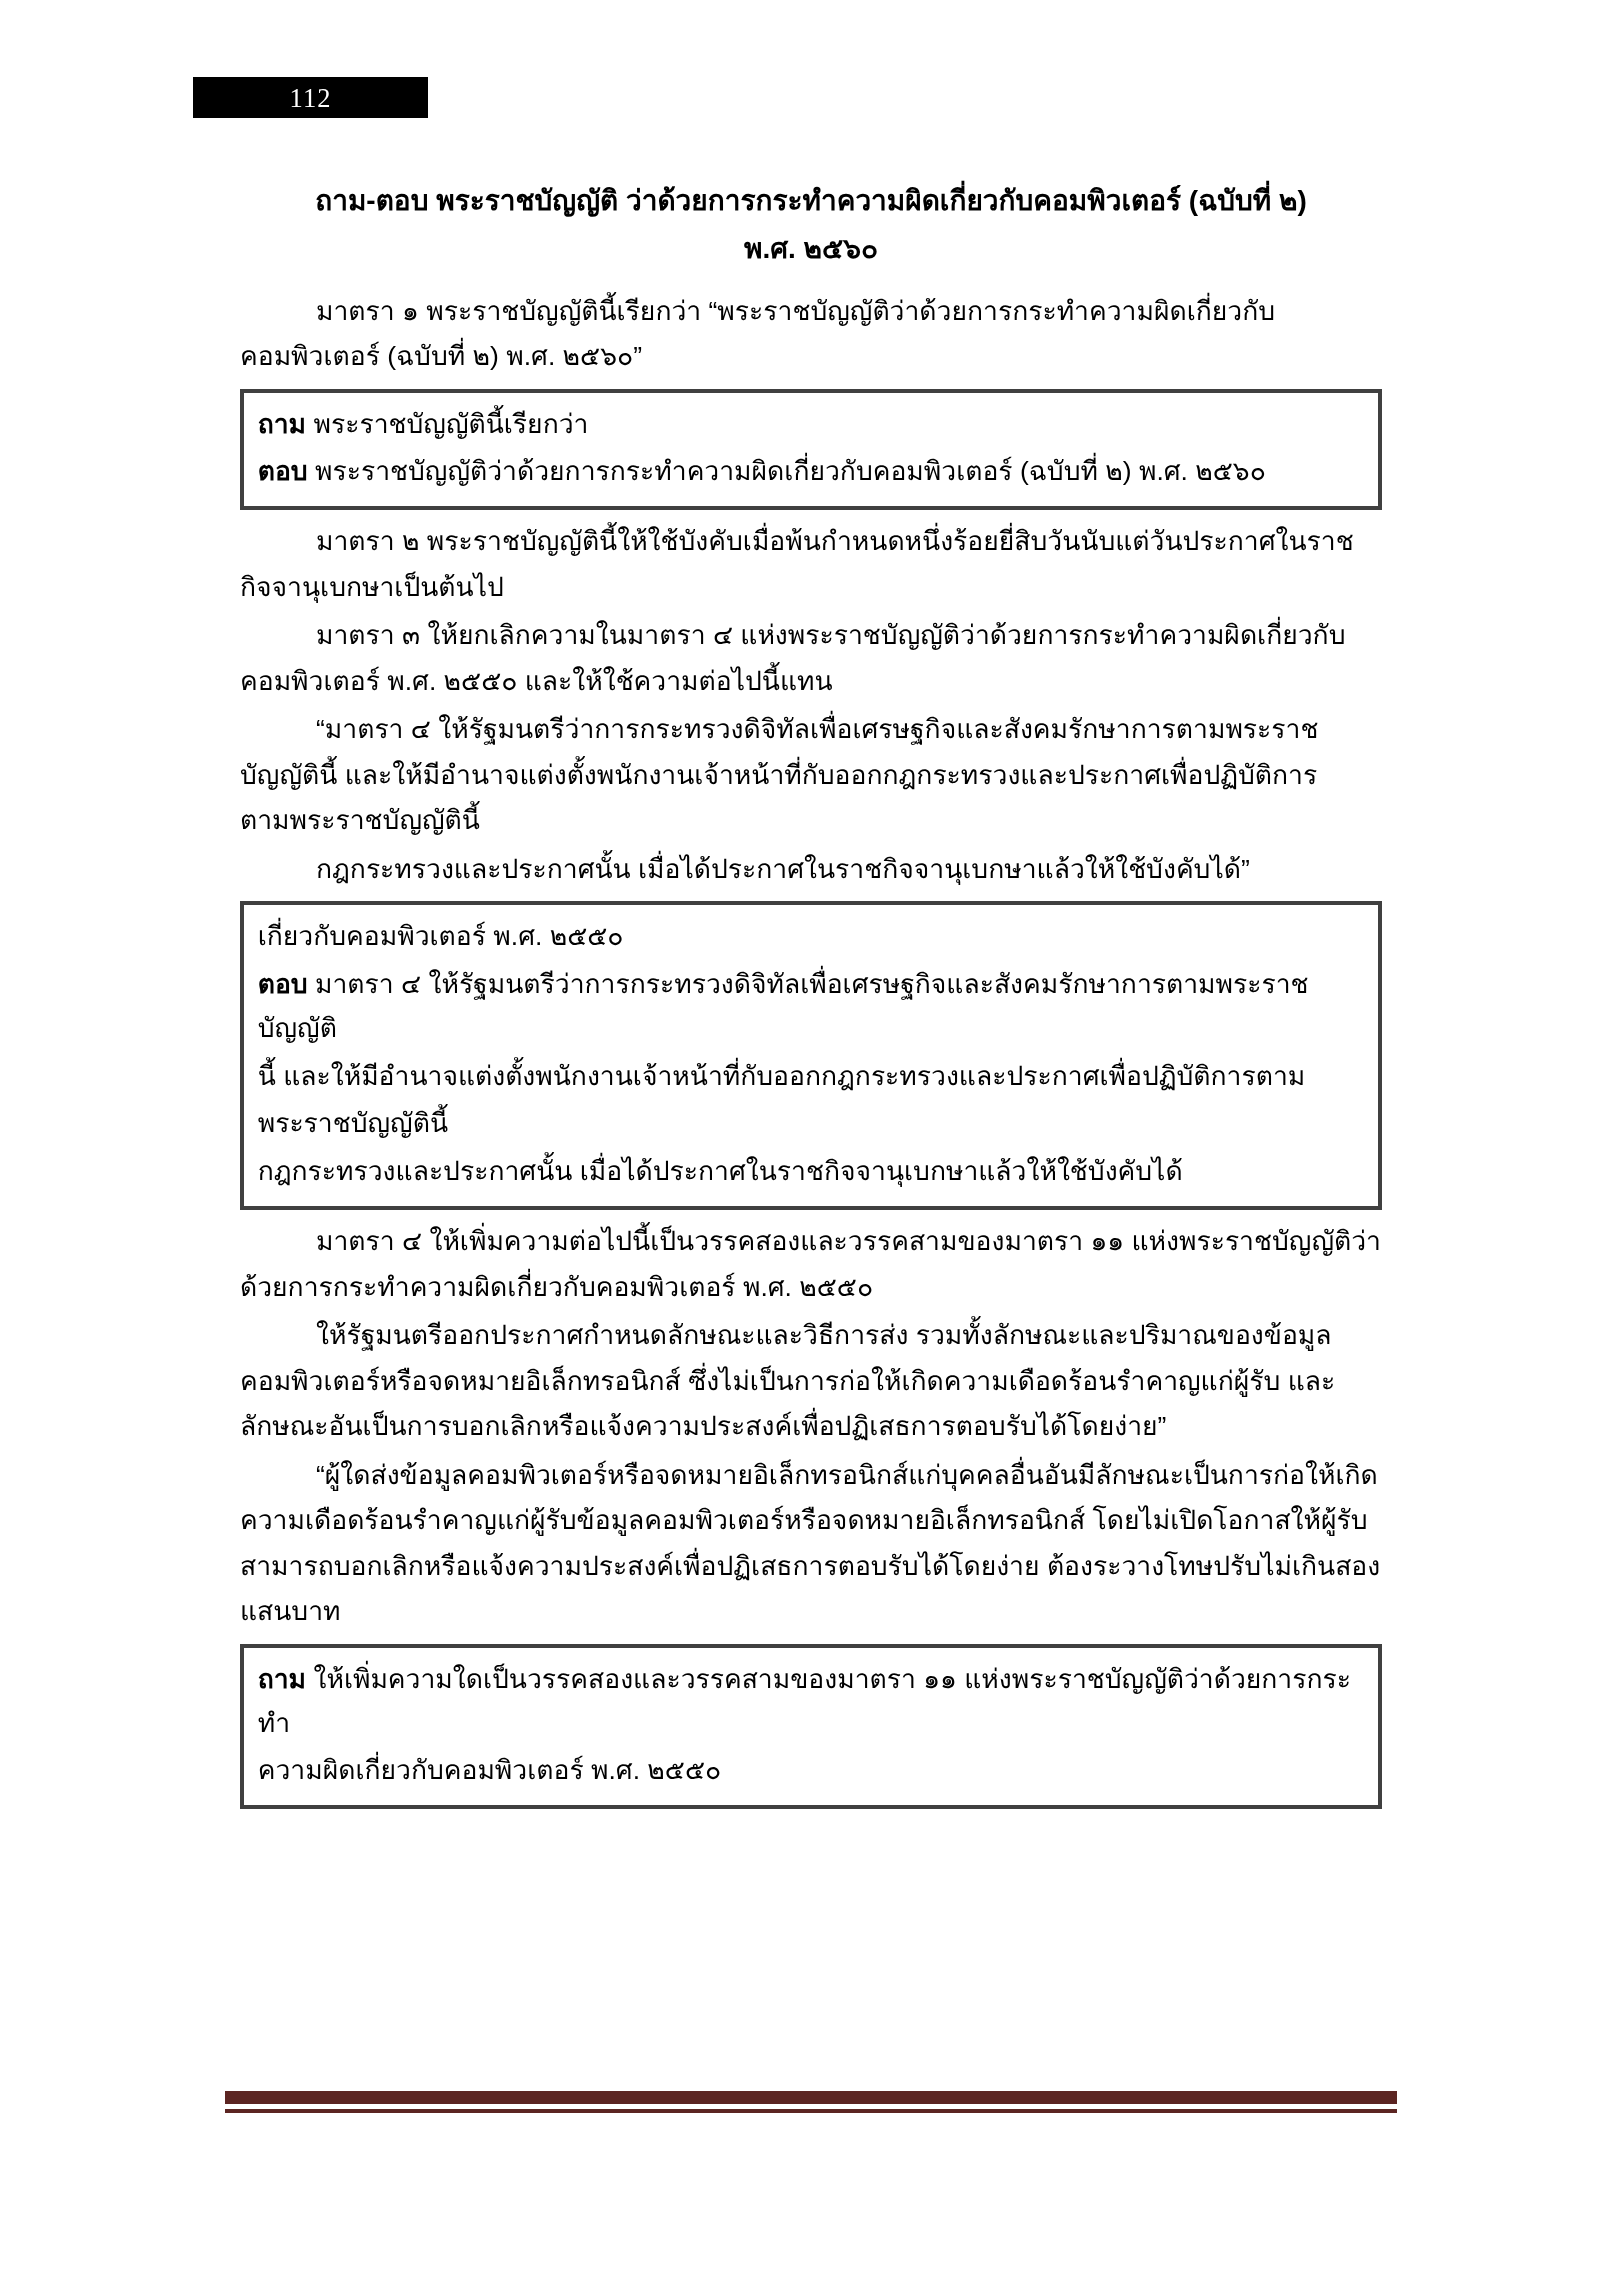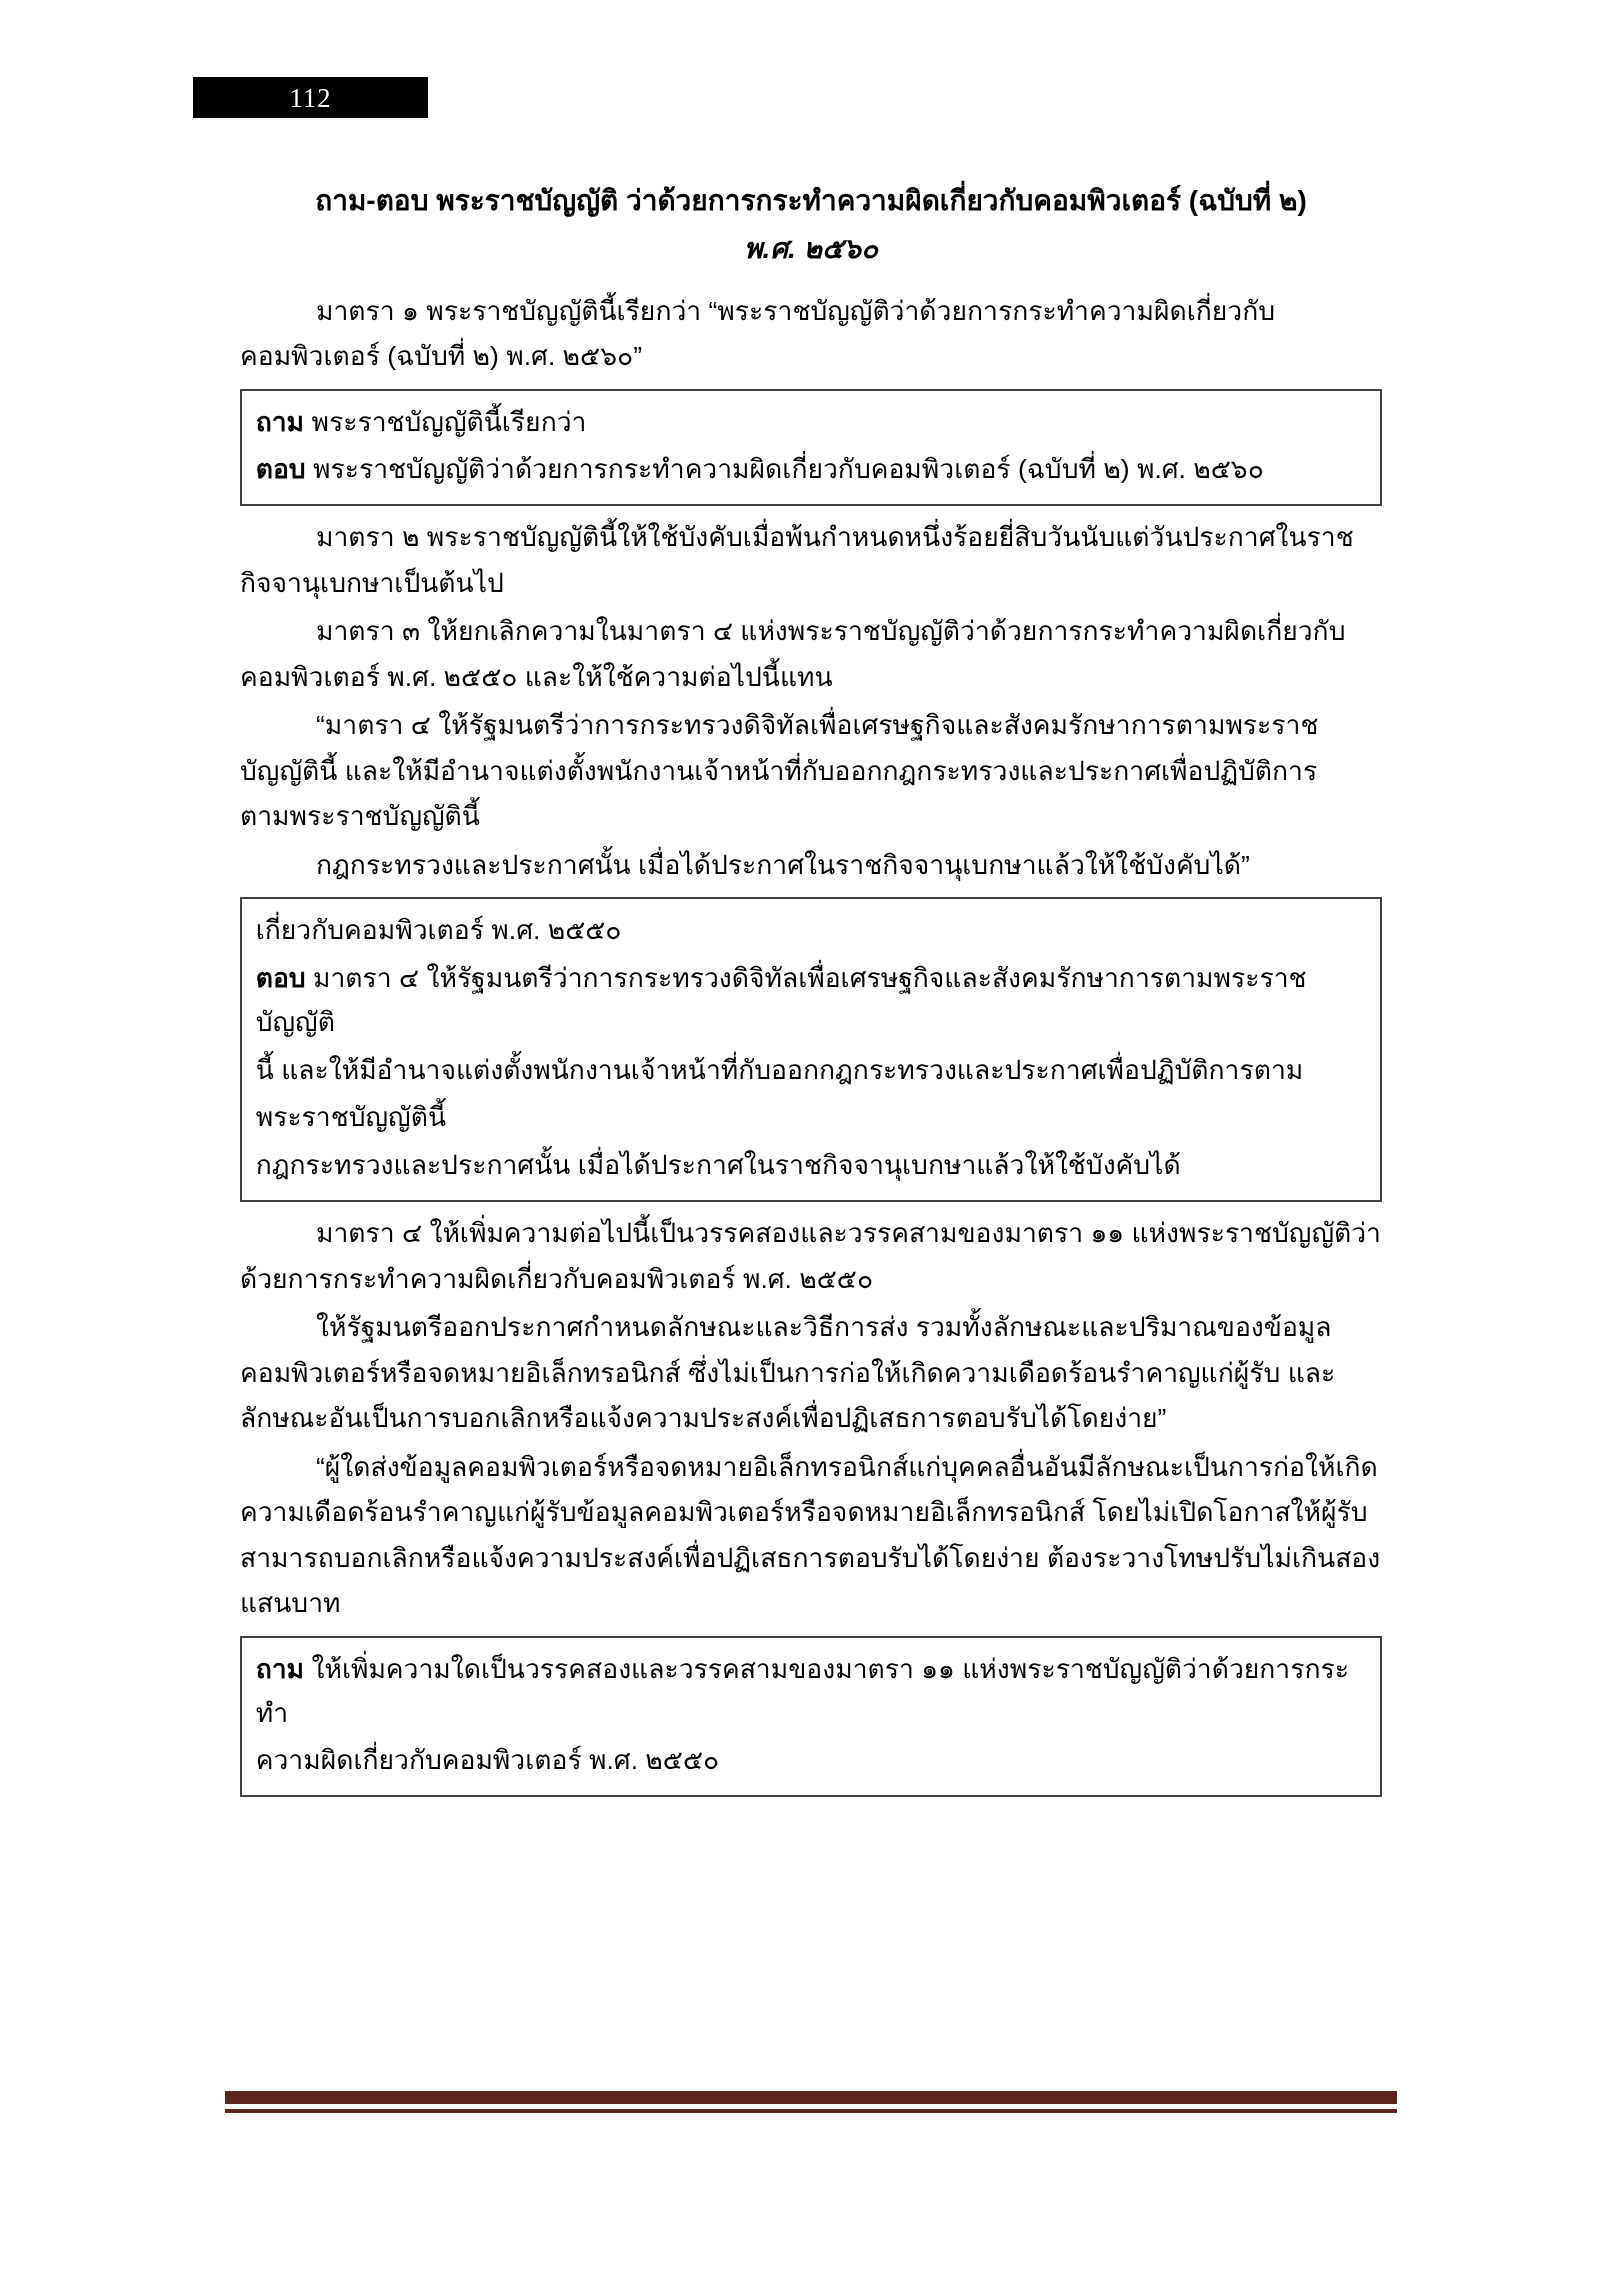--- a/index.html
+++ b/index.html
@@ -54,35 +54,34 @@
     text-align: center;
     font-weight: bold;
     font-size: 28px;
     line-height: 1.45;
     margin: 0 0 5.9px 0;
     letter-spacing: 0px;
   }
   .title-line.second {
     margin-top: 7px;
     margin-bottom: 19.6px;
-    font-style: italic;
   }
 
   p.body-par {
     margin: 0 0 2.9px 0;
     font-size: 26.5px;
     line-height: 1.72;
     text-indent: 76px;
     text-align: left;
     word-spacing: 0px;
   }
 
   
   .qa-box {
-    border: 2px solid #404040;
+    border: 4px solid #404040;
     box-sizing: border-box;
     padding: 9.8px 13.7px 11.8px 13.7px;
     margin: 8.8px 0 8.8px 0;
     background: #ffffff;
   }
   .qa-line {
     font-size: 26.5px;
     line-height: 1.66;
     margin: 0;
     text-indent: 0;

